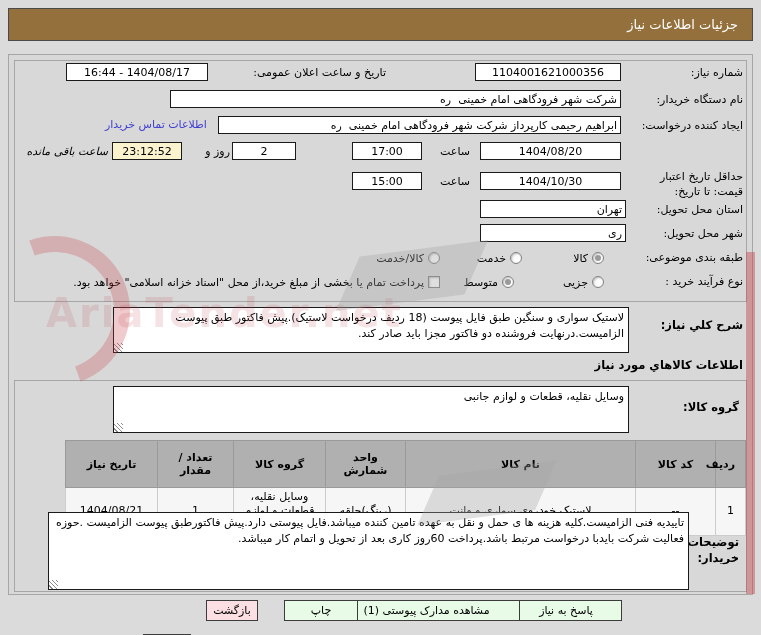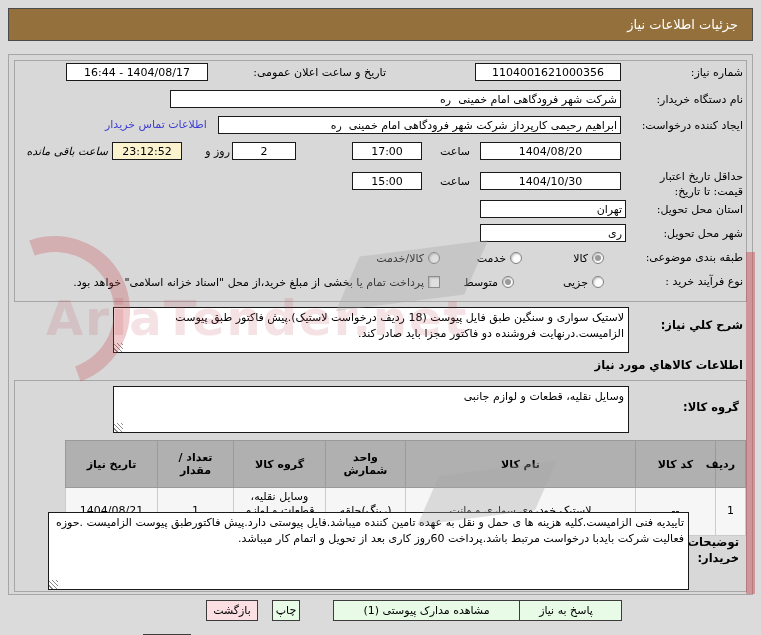--- a/index.html
+++ b/index.html
@@ -48,21 +48,21 @@
                    height:38px; line-height:1.3; }
 
   
   .btn { position:absolute; top:600px; height:21px; border:1px solid #3c3c3c; font-family:"DejaVu Sans",sans-serif;
          font-size:11px; color:#000; text-align:center; line-height:19px; cursor:pointer; }
   .btn-green { background:#e7fbe7; }
   .btn-pink  { background:#fbdfe2; }
 
   
   .watermark { position:absolute; inset:0; z-index:9; pointer-events:none; }
-  .wm-text { position:absolute; left:46px; top:290px; width:700px; font-size:48px; font-weight:bold;
+  .wm-text { position:absolute; left:46px; top:290px; width:700px; font-size:40px; font-weight:bold;
              color:rgba(195,75,85,.16); letter-spacing:2px; direction:ltr; text-align:left; white-space:nowrap; }
   .wm-bar-right { position:absolute; left:746px; top:252px; width:9px; height:342px; background:rgba(198,70,78,.45); }
   .wm-arc-tl { position:absolute; left:-20px; top:236px; width:150px; height:150px; border:16px solid rgba(198,70,78,.28);
                border-radius:50%; border-left-color:transparent; border-bottom-color:transparent; transform:rotate(25deg); }
   .wm-arc-bl { position:absolute; left:-34px; top:558px; width:110px; height:110px; border:14px solid rgba(198,70,78,.30);
                border-radius:50%; border-top-color:transparent; border-right-color:transparent; }
   .wm-chev1 { position:absolute; left:352px; top:248px; width:120px; height:55px; background:rgba(165,165,165,.35);
               transform:skewX(-30deg) rotate(-8deg); }
   .wm-chev2 { position:absolute; left:432px; top:468px; width:110px; height:50px; background:rgba(165,165,165,.35);
               transform:skewX(-30deg) rotate(-8deg); }
@@ -171,21 +171,21 @@
       </tr>
     </tbody>
   </table>
 
   <div class="abs lbl lbl-b" style="right:22px; top:535px; width:62px;">توضیحات خریدار:</div>
   <textarea class="box" style="left: 48px; top: 512px; width: 641px; height: 78px;" readonly="">تاییدیه فنی الزامیست.کلیه هزینه ها ی حمل و نقل به عهده تامین کننده میباشد.فایل پیوستی دارد.پیش فاکتورطبق پیوست الزامیست .حوزه فعالیت شرکت بایدبا درخواست مرتبط باشد.پرداخت 60روز کاری بعد از تحویل و اتمام کار میباشد.</textarea>
   <div class="grip" style="left:49px; top:580px;"></div>
 
   <button class="btn btn-green" style="left:510px; width:112px;">پاسخ به نیاز</button>
   <button class="btn btn-green" style="left:333px; width:187px;">مشاهده مدارک پیوستی (1)</button>
-  <button class="btn btn-green" style="left:272px; width:28px;">چاپ</button>
+  <button class="btn btn-green" style="left:284px; width:74px;">چاپ</button>
   <button class="btn btn-pink" style="left:206px; width:52px;">بازگشت</button>
   <button class="btn btn-pink" style="left:143px; width:48px;margin-top:34px;">خروج</button>
 
   <div class="watermark">
     <div class="wm-text">AriaTender.net</div>
     <div class="wm-bar-right"></div>
     <div class="wm-arc-tl"></div>
     <div class="wm-arc-bl"></div>
     <div class="wm-chev1"></div>
     <div class="wm-chev2"></div>

